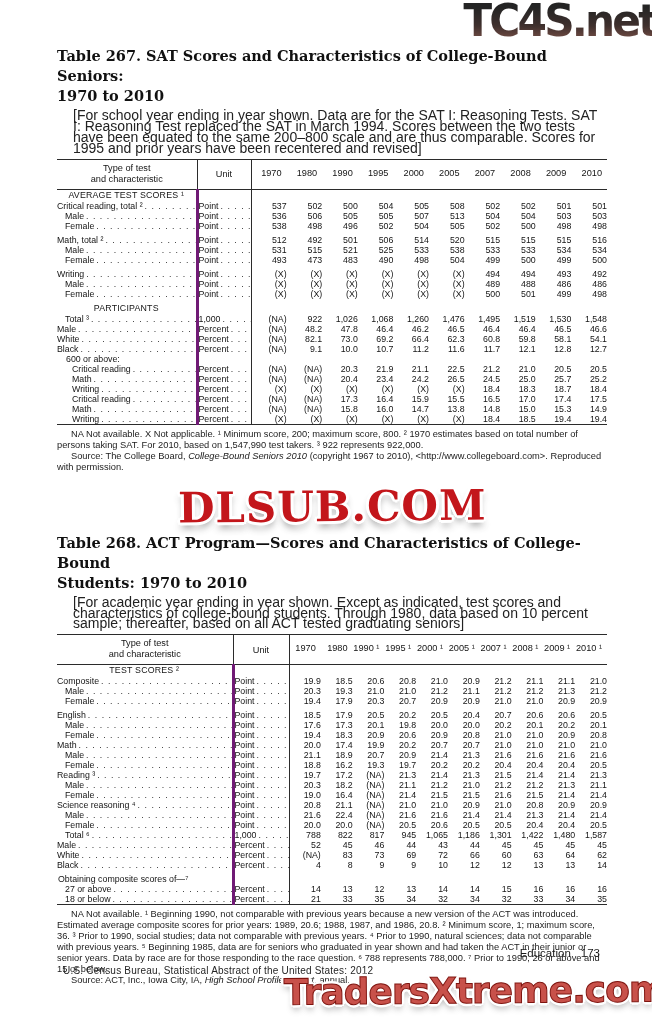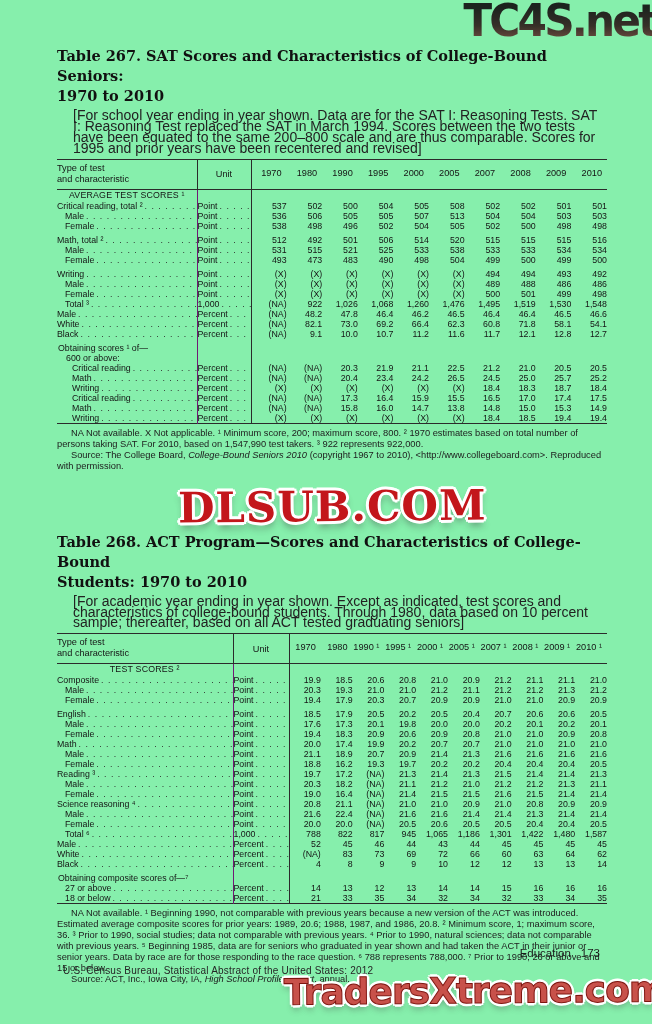--- a/index.html
+++ b/index.html
@@ -1,18 +1,18 @@
 <!DOCTYPE html>
 <html><head>
 <meta charset="utf-8">
 <style>
   html,body{margin:0;padding:0;background:#e9e9e9;}
   .page{
     position:relative;width:652px;height:1024px;margin:0 auto;
-    background:#86efac;overflow:hidden;color:#1b1b1b;
+    background:#ffffff;overflow:hidden;color:#1b1b1b;
     font-family:"Liberation Sans",sans-serif;
   }
   .content{position:absolute;left:57px;top:0;width:550px;}
 
   
   .title{
     font-family:"DejaVu Serif",serif;font-weight:bold;
     font-size:14.5px;line-height:20px;color:#111;margin:0;
   }
   .title .tl{display:block;}
@@ -29,25 +29,25 @@
     width:550px;margin-top:5px;border-collapse:collapse;table-layout:fixed;
     border-top:1.6px solid #2b2b2b;border-bottom:1.6px solid #2b2b2b;
     font-size:8.8px;color:#141414;
   }
   col.c-stub1{width:140px;} col.c-unit1{width:54px;}
   col.c-stub2{width:176px;} col.c-unit2{width:56px;}
   table.t thead th{
     font-weight:normal;font-size:9.2px;border-bottom:1px solid #2b2b2b;
     vertical-align:middle;
   }
-  th.stub-h{text-align:left;padding:3px 0 4px 0;line-height:11px;}
+  th.stub-h{text-align:center;padding:3px 0 4px 0;line-height:11px;}
   th.unit-h{text-align:center;border-left:1px solid #2b2b2b;border-right:1.6px solid #2b2b2b;}
   th.yr{text-align:right;vertical-align:bottom;padding:0 5px 3px 0;}
   table.t td{line-height:10px;padding:0;vertical-align:bottom;}
-  td.stub{border-right:1px solid #701a75;overflow:hidden;}
+  td.stub{border-right:3px solid #701a75;overflow:hidden;}
   td.unit{border-right:1.6px solid #2b2b2b;overflow:hidden;}
   td.val{text-align:right;padding-right:5px;white-space:nowrap;}
   tr.gap td{padding-top:4px;}
   .cellflex{display:flex;overflow:hidden;align-items:baseline;}
   .cellflex .lbl{white-space:nowrap;}
   .cellflex .dots{flex:1 1 auto;overflow:hidden;white-space:nowrap;color:#2b2b2b;letter-spacing:1px;padding-left:2px;}
   td.stub.section{text-align:center;letter-spacing:.2px;padding-bottom:1px;}
   td.stub.group{padding-left:1px;}
   td.stub.sub{padding-left:9px;}
   td.stub.ind1 .cellflex{padding-left:8px;}
@@ -364,20 +364,34 @@
             <td class="val">(X)</td>
             <td class="val">(X)</td>
             <td class="val">(X)</td>
             <td class="val">(X)</td>
             <td class="val">(X)</td>
             <td class="val">500</td>
             <td class="val">501</td>
             <td class="val">499</td>
             <td class="val">498</td>
           </tr>
+          <tr class="gap">
+            <td class="stub section">PARTICIPANTS</td>
+            <td class="unit"></td>
+            <td class="val"></td>
+            <td class="val"></td>
+            <td class="val"></td>
+            <td class="val"></td>
+            <td class="val"></td>
+            <td class="val"></td>
+            <td class="val"></td>
+            <td class="val"></td>
+            <td class="val"></td>
+            <td class="val"></td>
+          </tr>
           <tr>
             <td class="stub data ind1">
               <div class="cellflex">
                 <span class="lbl">Total ³</span>
                 <span class="dots"> . . . . . . . . . . . . . . . . . . . . . . . . . . . . . . . . . . . . . . . . . . . . . . . . . . . . . . . . . . . .</span>
               </div>
             </td>
             <td class="unit">
               <div class="cellflex">
                 <span class="lbl">1,000</span>
@@ -432,21 +446,21 @@
                 <span class="dots"> . . . . . . . . . . . . . . . . . . . .</span>
               </div>
             </td>
             <td class="val">(NA)</td>
             <td class="val">82.1</td>
             <td class="val">73.0</td>
             <td class="val">69.2</td>
             <td class="val">66.4</td>
             <td class="val">62.3</td>
             <td class="val">60.8</td>
-            <td class="val">71.8</td>
+            <td class="val">59.8</td>
             <td class="val">58.1</td>
             <td class="val">54.1</td>
           </tr>
           <tr>
             <td class="stub data">
               <div class="cellflex">
                 <span class="lbl">Black</span>
                 <span class="dots"> . . . . . . . . . . . . . . . . . . . . . . . . . . . . . . . . . . . . . . . . . . . . . . . . . . . . . . . . . . . .</span>
               </div>
             </td>
@@ -459,34 +473,20 @@
             <td class="val">(NA)</td>
             <td class="val">9.1</td>
             <td class="val">10.0</td>
             <td class="val">10.7</td>
             <td class="val">11.2</td>
             <td class="val">11.6</td>
             <td class="val">11.7</td>
             <td class="val">12.1</td>
             <td class="val">12.8</td>
             <td class="val">12.7</td>
-          </tr>
-          <tr class="gap">
-            <td class="stub group">Obtaining scores ¹ of—</td>
-            <td class="unit"></td>
-            <td class="val"></td>
-            <td class="val"></td>
-            <td class="val"></td>
-            <td class="val"></td>
-            <td class="val"></td>
-            <td class="val"></td>
-            <td class="val"></td>
-            <td class="val"></td>
-            <td class="val"></td>
-            <td class="val"></td>
           </tr>
           <tr>
             <td class="stub sub">600 or above:</td>
             <td class="unit"></td>
             <td class="val"></td>
             <td class="val"></td>
             <td class="val"></td>
             <td class="val"></td>
             <td class="val"></td>
             <td class="val"></td>

